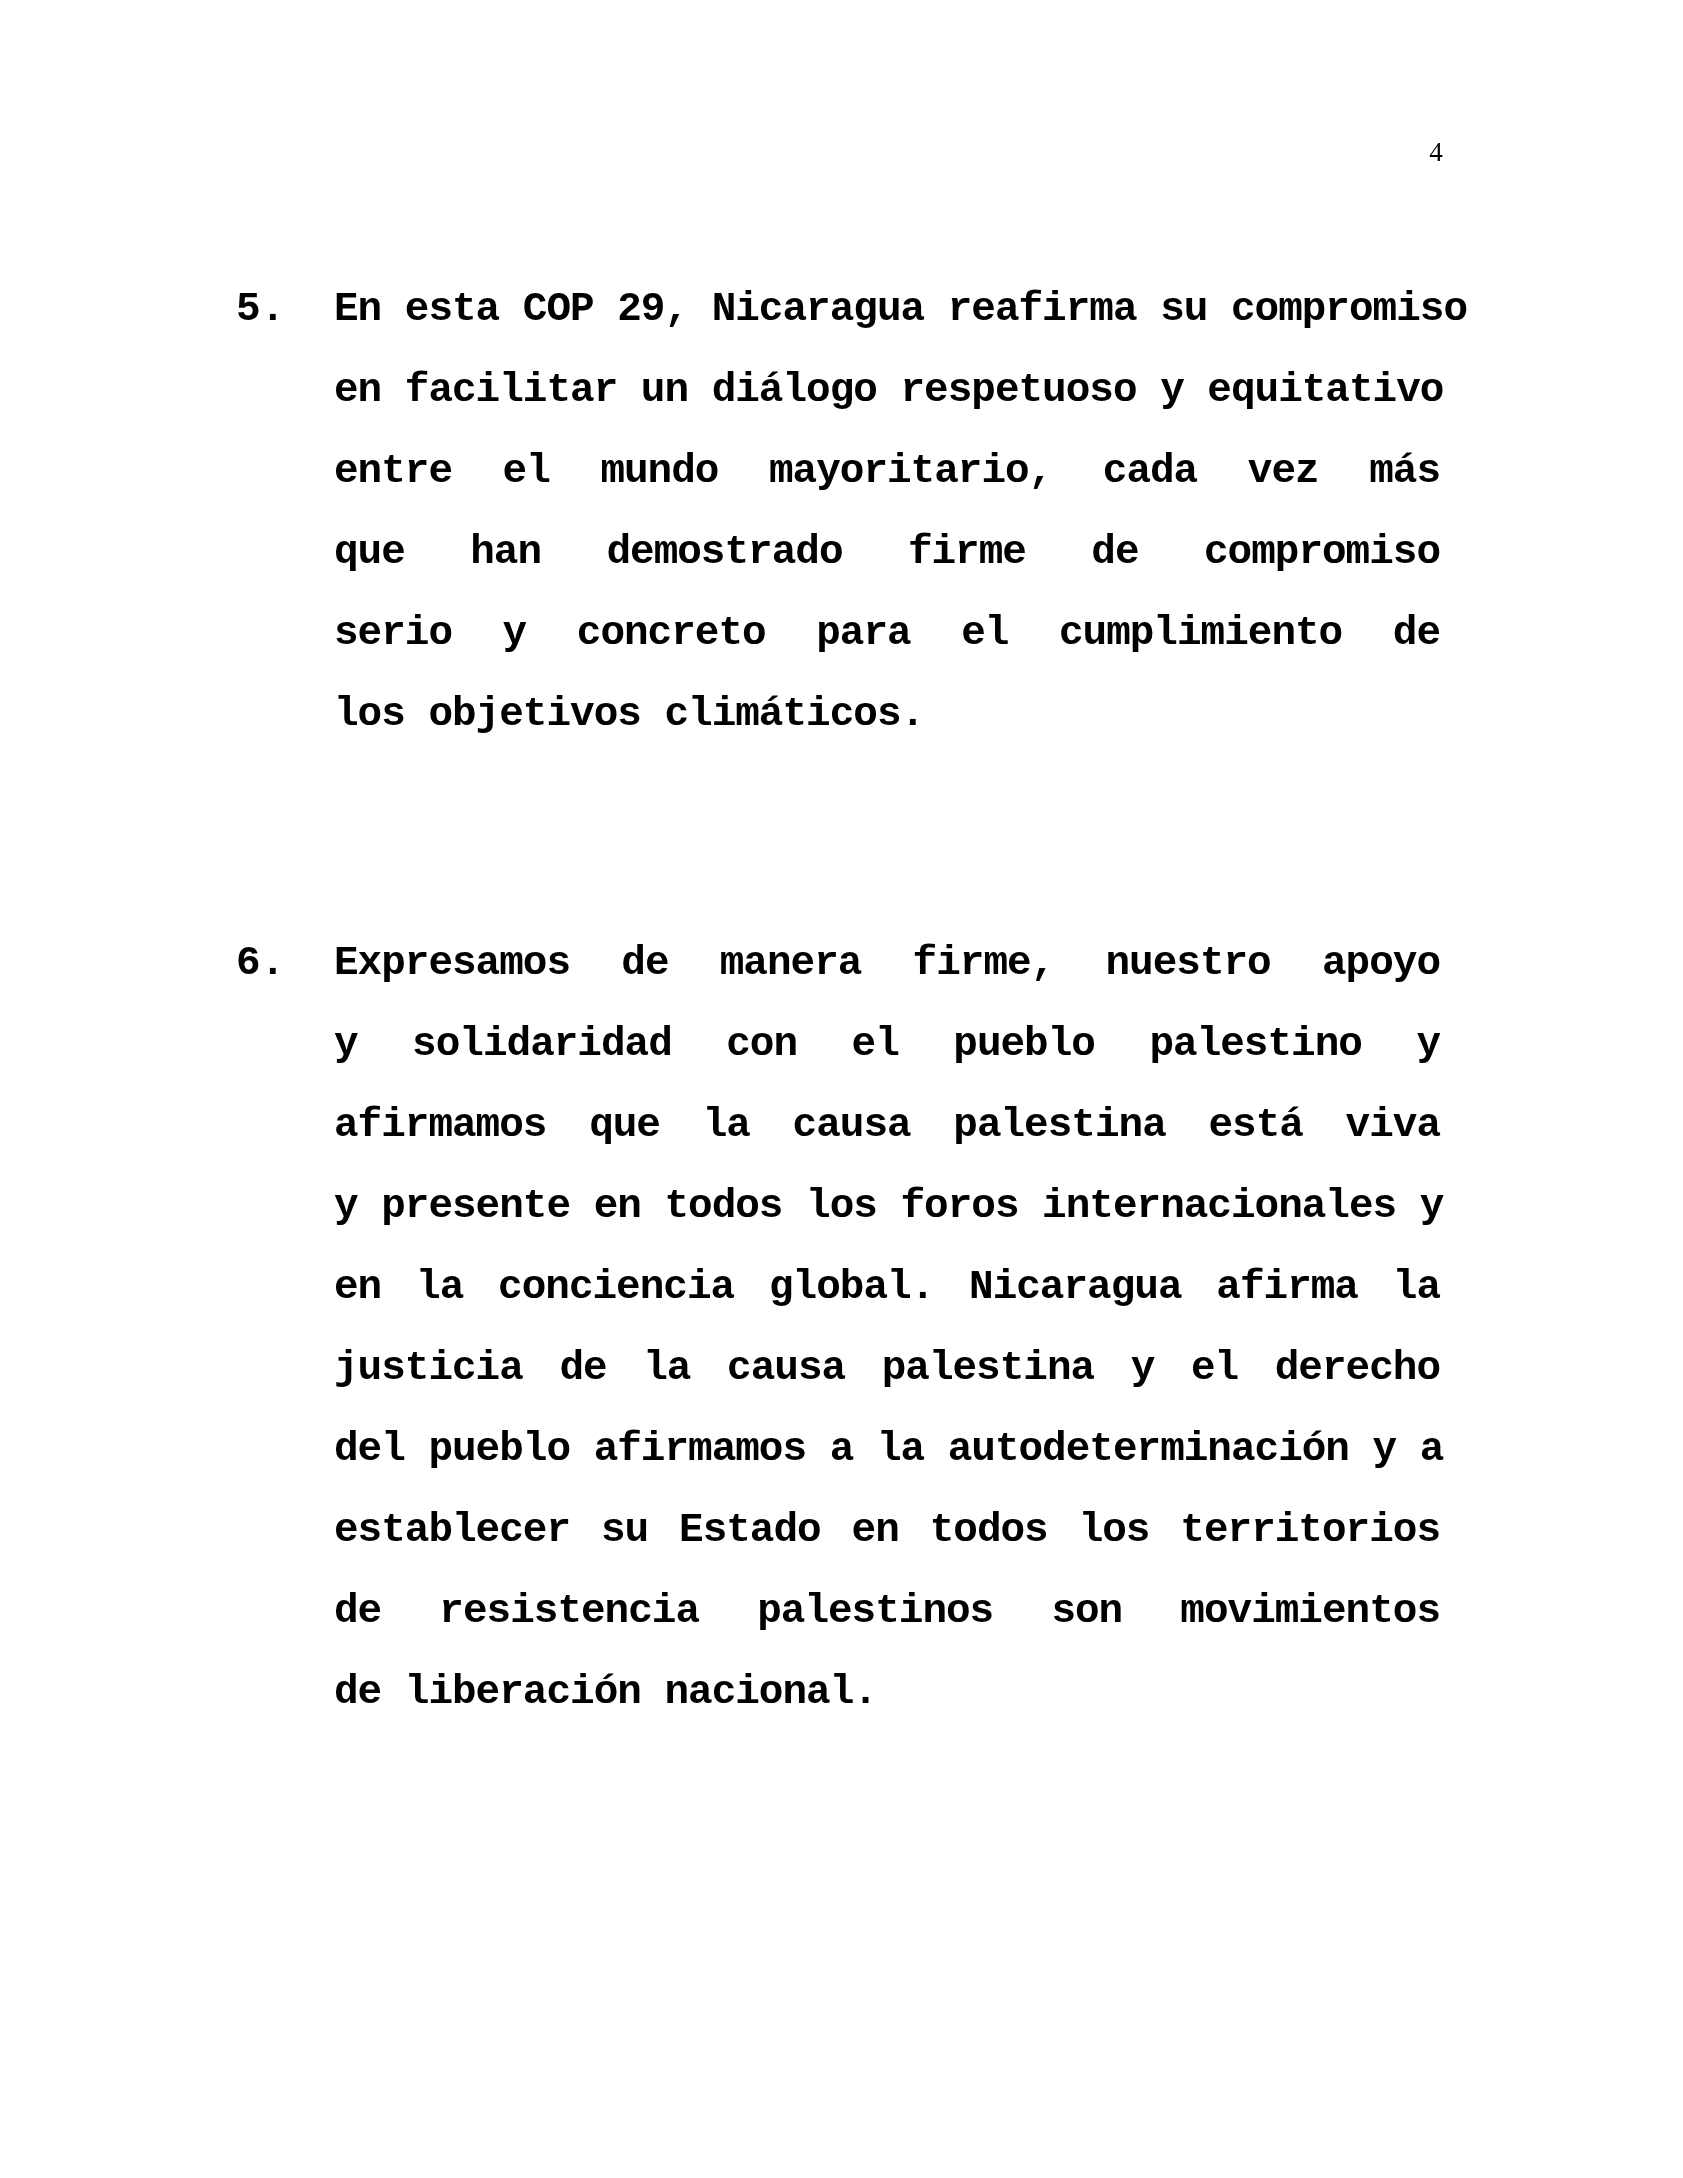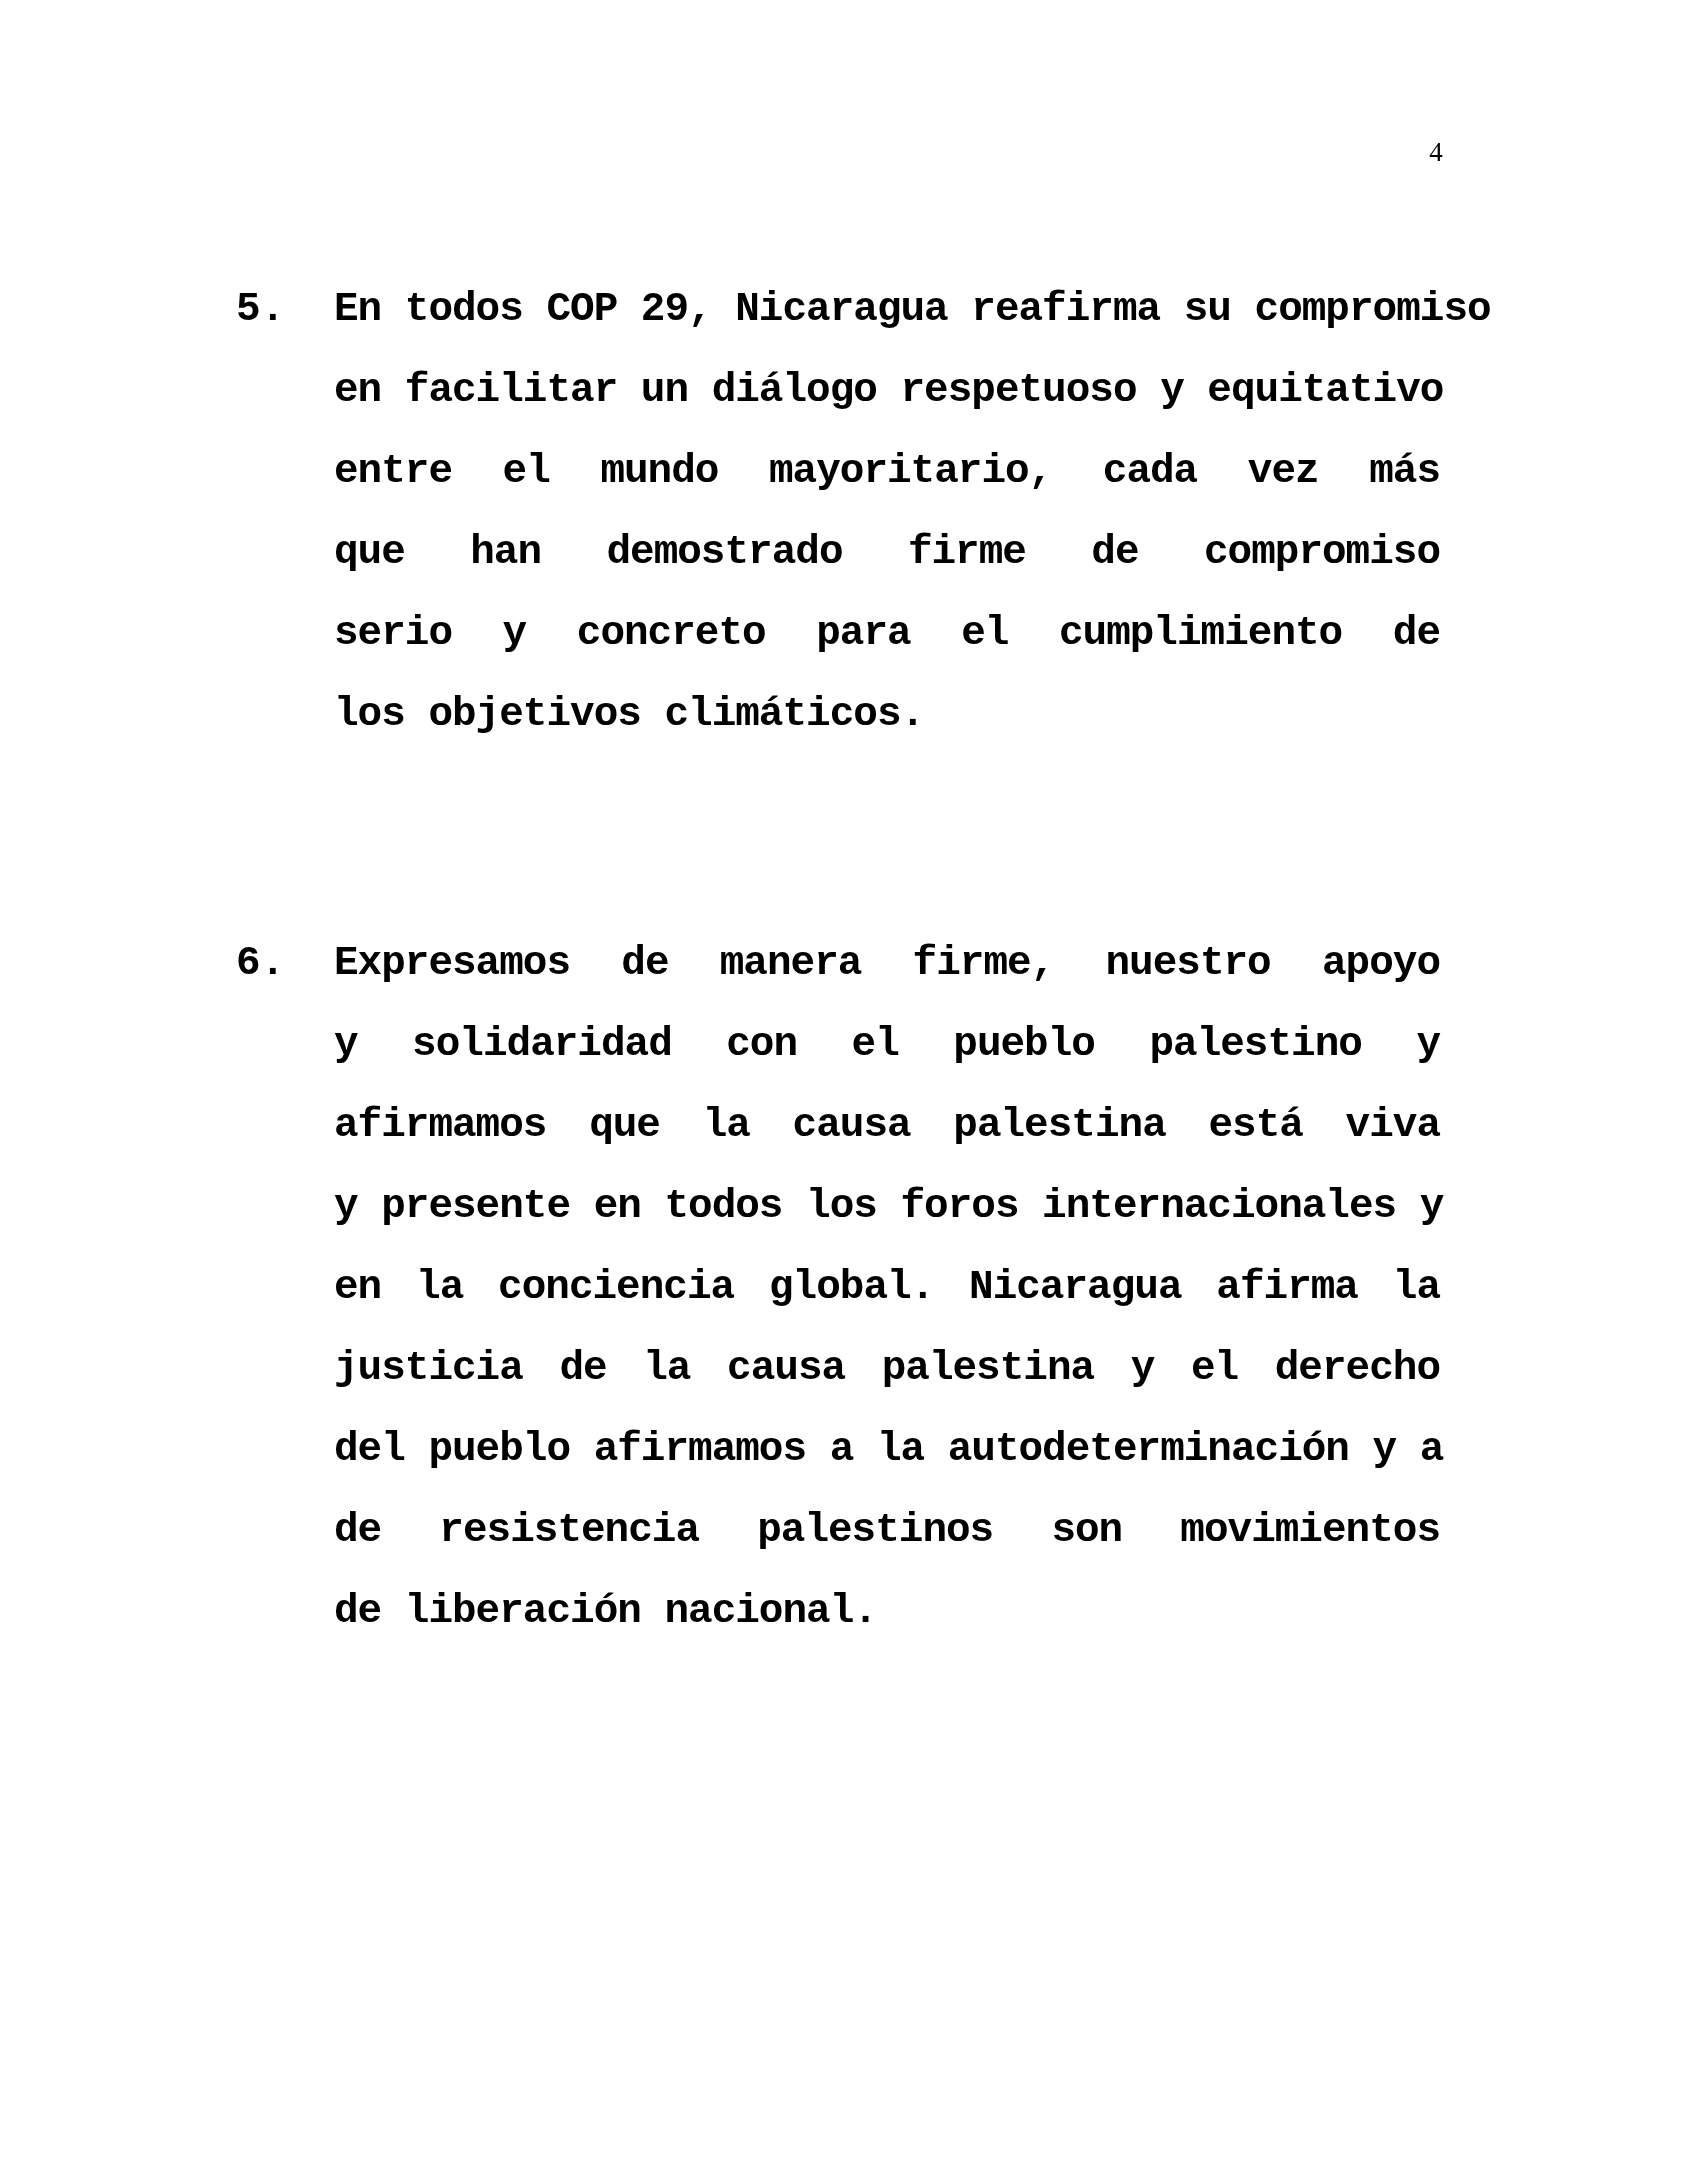--- a/index.html
+++ b/index.html
@@ -64,36 +64,37 @@
     #item-6 { top: 923px; }
   </style>
 </head>
 <body>
 
 <div class="page-number">4</div>
 
 <div class="item" id="item-5">
   <div class="item-number">5.</div>
   <div class="item-text">
-    <span class="line">En todos COP 29, Nicaragua reafirma su compromiso</span>
+    <span class="line">En esta COP 29, Nicaragua reafirma su compromiso</span>
     <span class="line">en facilitar un diálogo respetuoso y equitativo</span>
     <span class="line">entre el mundo mayoritario, cada vez más</span>
     <span class="line">que han demostrado firme de compromiso</span>
     <span class="line">serio y concreto para el cumplimiento de</span>
     <span class="line last">los objetivos climáticos.</span>
   </div>
 </div>
 
 <div class="item" id="item-6">
   <div class="item-number">6.</div>
   <div class="item-text">
     <span class="line">Expresamos de manera firme, nuestro apoyo</span>
     <span class="line">y solidaridad con el pueblo palestino y</span>
     <span class="line">afirmamos que la causa palestina está viva</span>
     <span class="line">y presente en todos los foros internacionales y</span>
     <span class="line">en la conciencia global. Nicaragua afirma la</span>
     <span class="line">justicia de la causa palestina y el derecho</span>
     <span class="line">del pueblo afirmamos a la autodeterminación y a</span>
+    <span class="line">establecer su Estado en todos los territorios</span>
     <span class="line">de resistencia palestinos son movimientos</span>
     <span class="line last">de liberación nacional.</span>
   </div>
 </div>
 
 
 </body></html>

